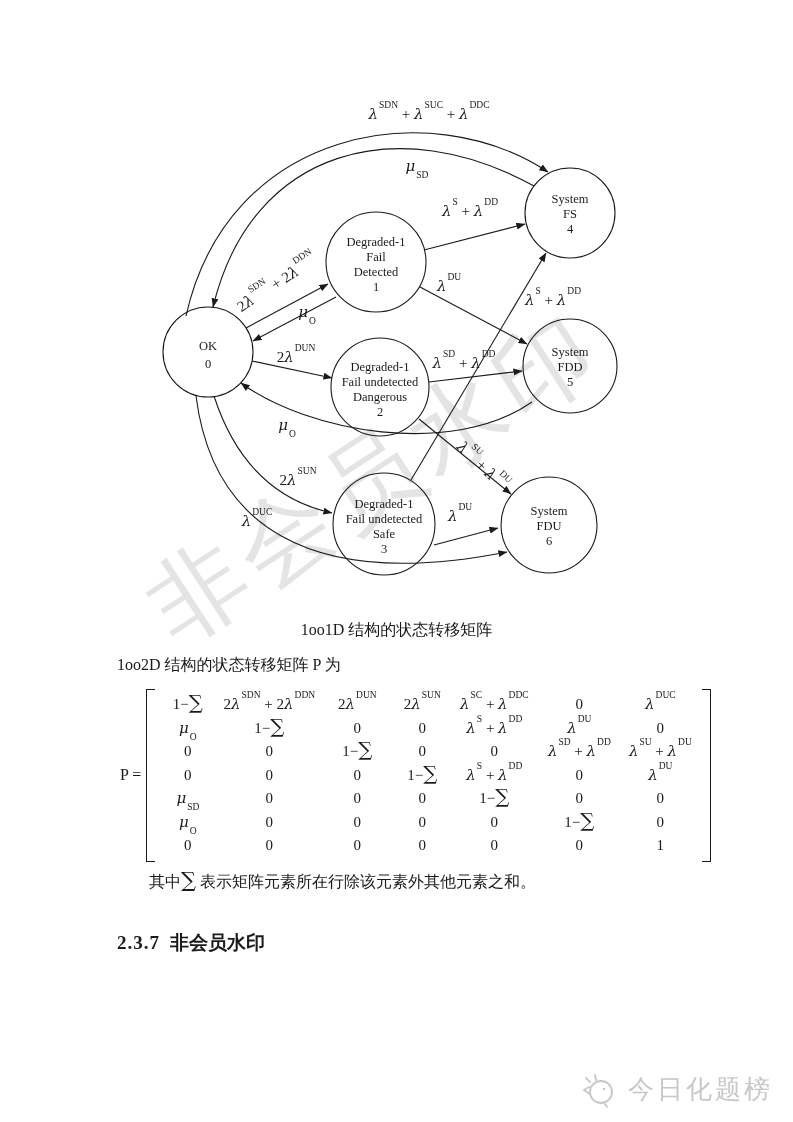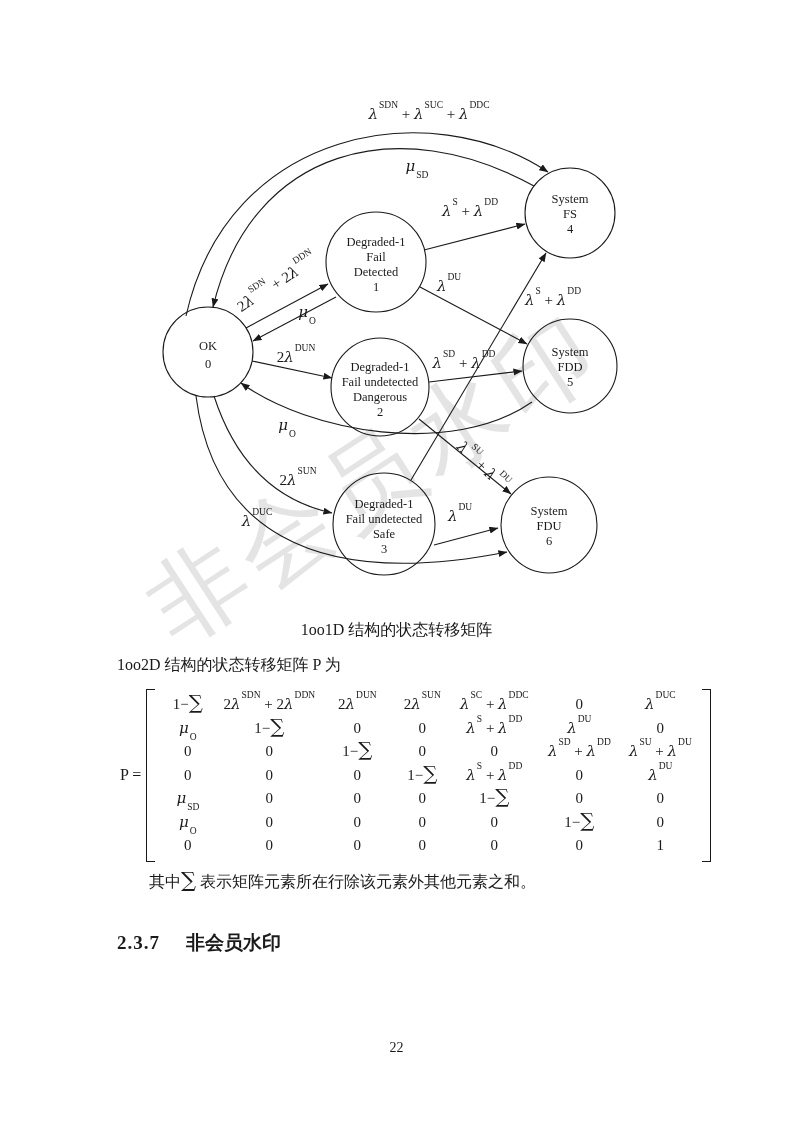--- a/index.html
+++ b/index.html
@@ -31,21 +31,21 @@
   .gk{font-family:"DejaVu Serif",serif;font-style:italic;}
   sup{font-size:9.5px;position:relative;top:-5px;margin-left:1px;line-height:0;}
   sub{font-size:9.5px;position:relative;top:3px;margin-left:1px;line-height:0;}
   .sig{font-family:"DejaVu Serif",serif;font-size:132%;line-height:0;}
   
   .caption{position:absolute;top:620px;left:50%;transform:translateX(-50%);
     font-size:16px;z-index:2;white-space:nowrap;}
   .para{position:absolute;left:117px;top:655px;font-size:16px;z-index:2;}
   .note{position:absolute;left:117px;top:872px;font-size:16px;z-index:2;margin-left:32px;}
   .heading{position:absolute;left:117px;top:930px;font-size:19px;font-weight:bold;z-index:2;}
-  .heading .hnum{margin-right:26px;letter-spacing:1px;}
+  .heading .hnum{margin-right:10px;letter-spacing:1px;}
   .pagenum{position:absolute;top:1040px;left:0;width:100%;text-align:center;
     font-size:14px;z-index:2;}
   
   .matrix-wrap{position:absolute;left:120px;top:689px;display:flex;
     align-items:center;z-index:2;}
   .plhs{font-size:16px;margin-right:5px;white-space:nowrap;}
   .lbr,.rbr{align-self:stretch;width:8px;border:1.6px solid #1a1a1a;}
   .lbr{border-right:none;}
   .rbr{border-left:none;}
   .mgrid{display:flex;flex-direction:column;padding:4px 5px;}
@@ -222,16 +222,28 @@
       </div>
     <div class="rbr"></div>
   </div>
 
   <div class="note">其中<span class="sig">∑</span> 表示矩阵元素所在行除该元素外其他元素之和。</div>
 
   <div class="heading">
     <span class="hnum">2.3.7</span><span>非会员水印</span>
   </div>
 
-  <div class="pagenum">22</div>
-
+
+  <div class="brand">
+    <svg width="46" height="42" viewBox="0 0 46 42">
+      <g fill="none" stroke="#c7c7c7" stroke-width="1.8" stroke-linecap="round">
+        <circle cx="25" cy="24" r="11"></circle>
+        <path d="M 14 26 L 8 22 L 13 19"></path>
+        <path d="M 10 10 L 14 14"></path>
+        <path d="M 19 7 L 20 12"></path>
+        <path d="M 29 36 L 31 39"></path>
+        <circle cx="28" cy="21" r="1.2" fill="#c7c7c7" stroke="none"></circle>
+      </g>
+    </svg>
+    <span class="brand-text">今日化题榜</span>
+  </div>
 
 </div>
 
 </body></html>

